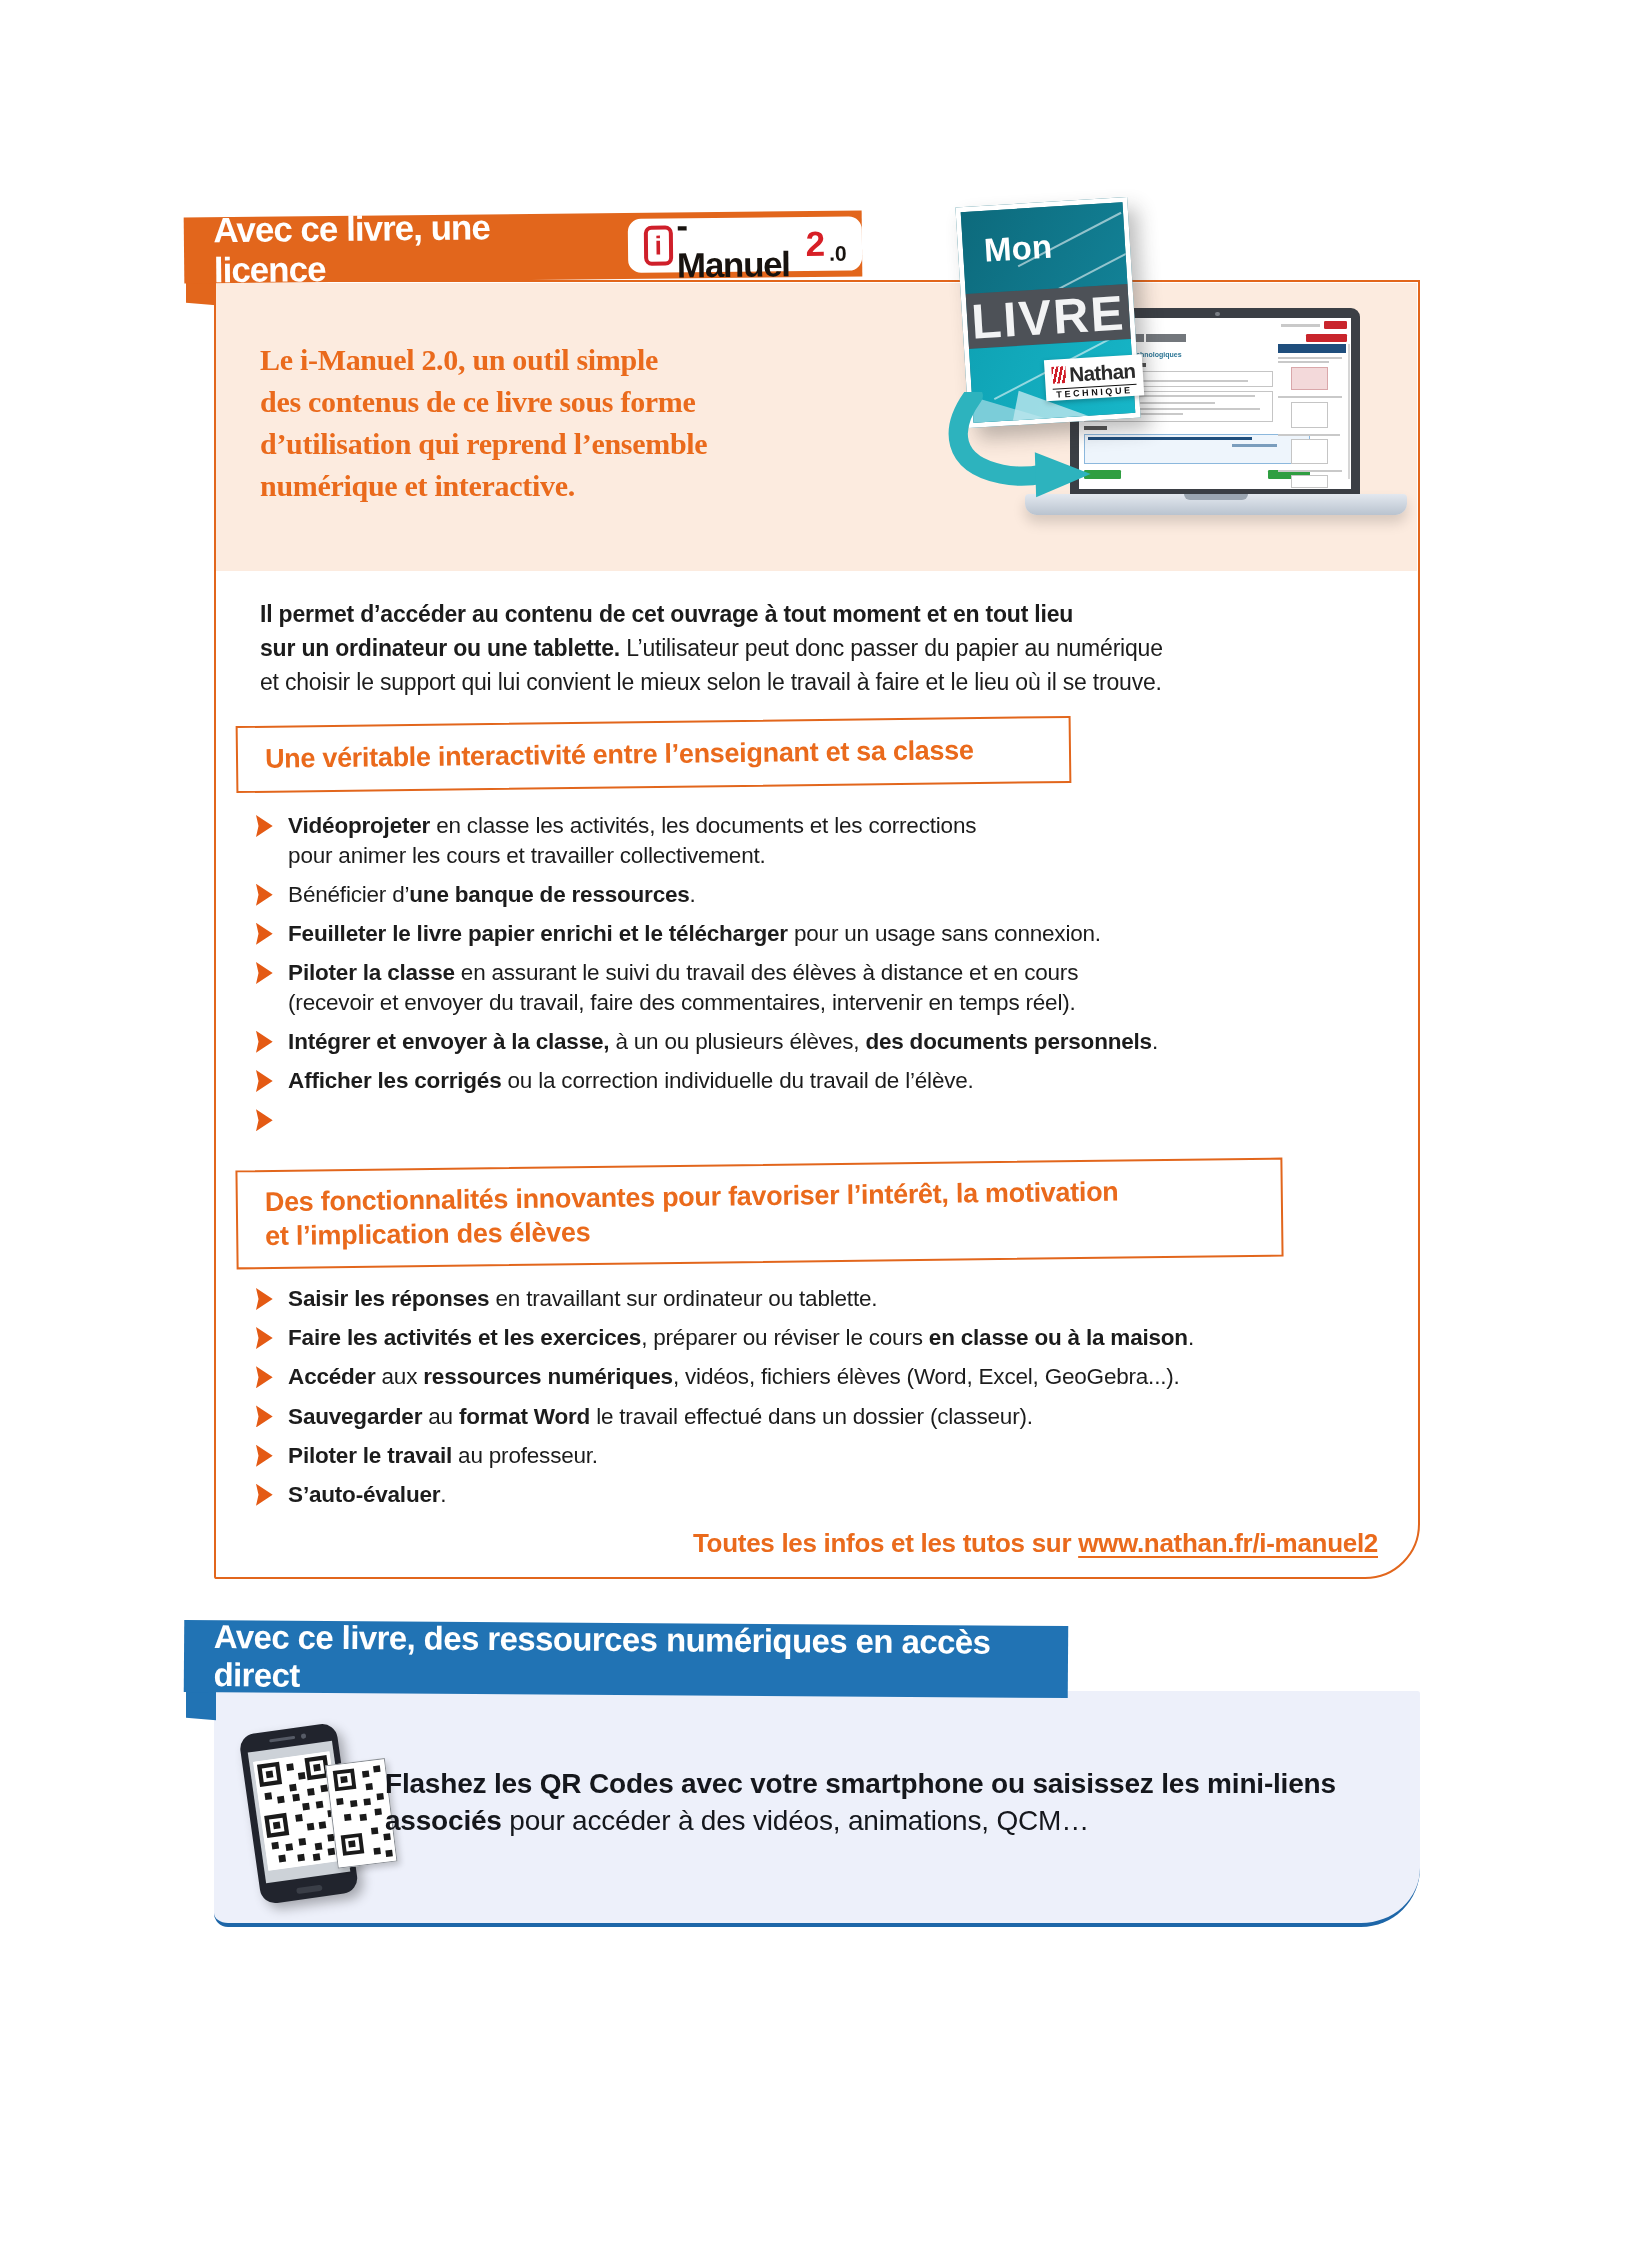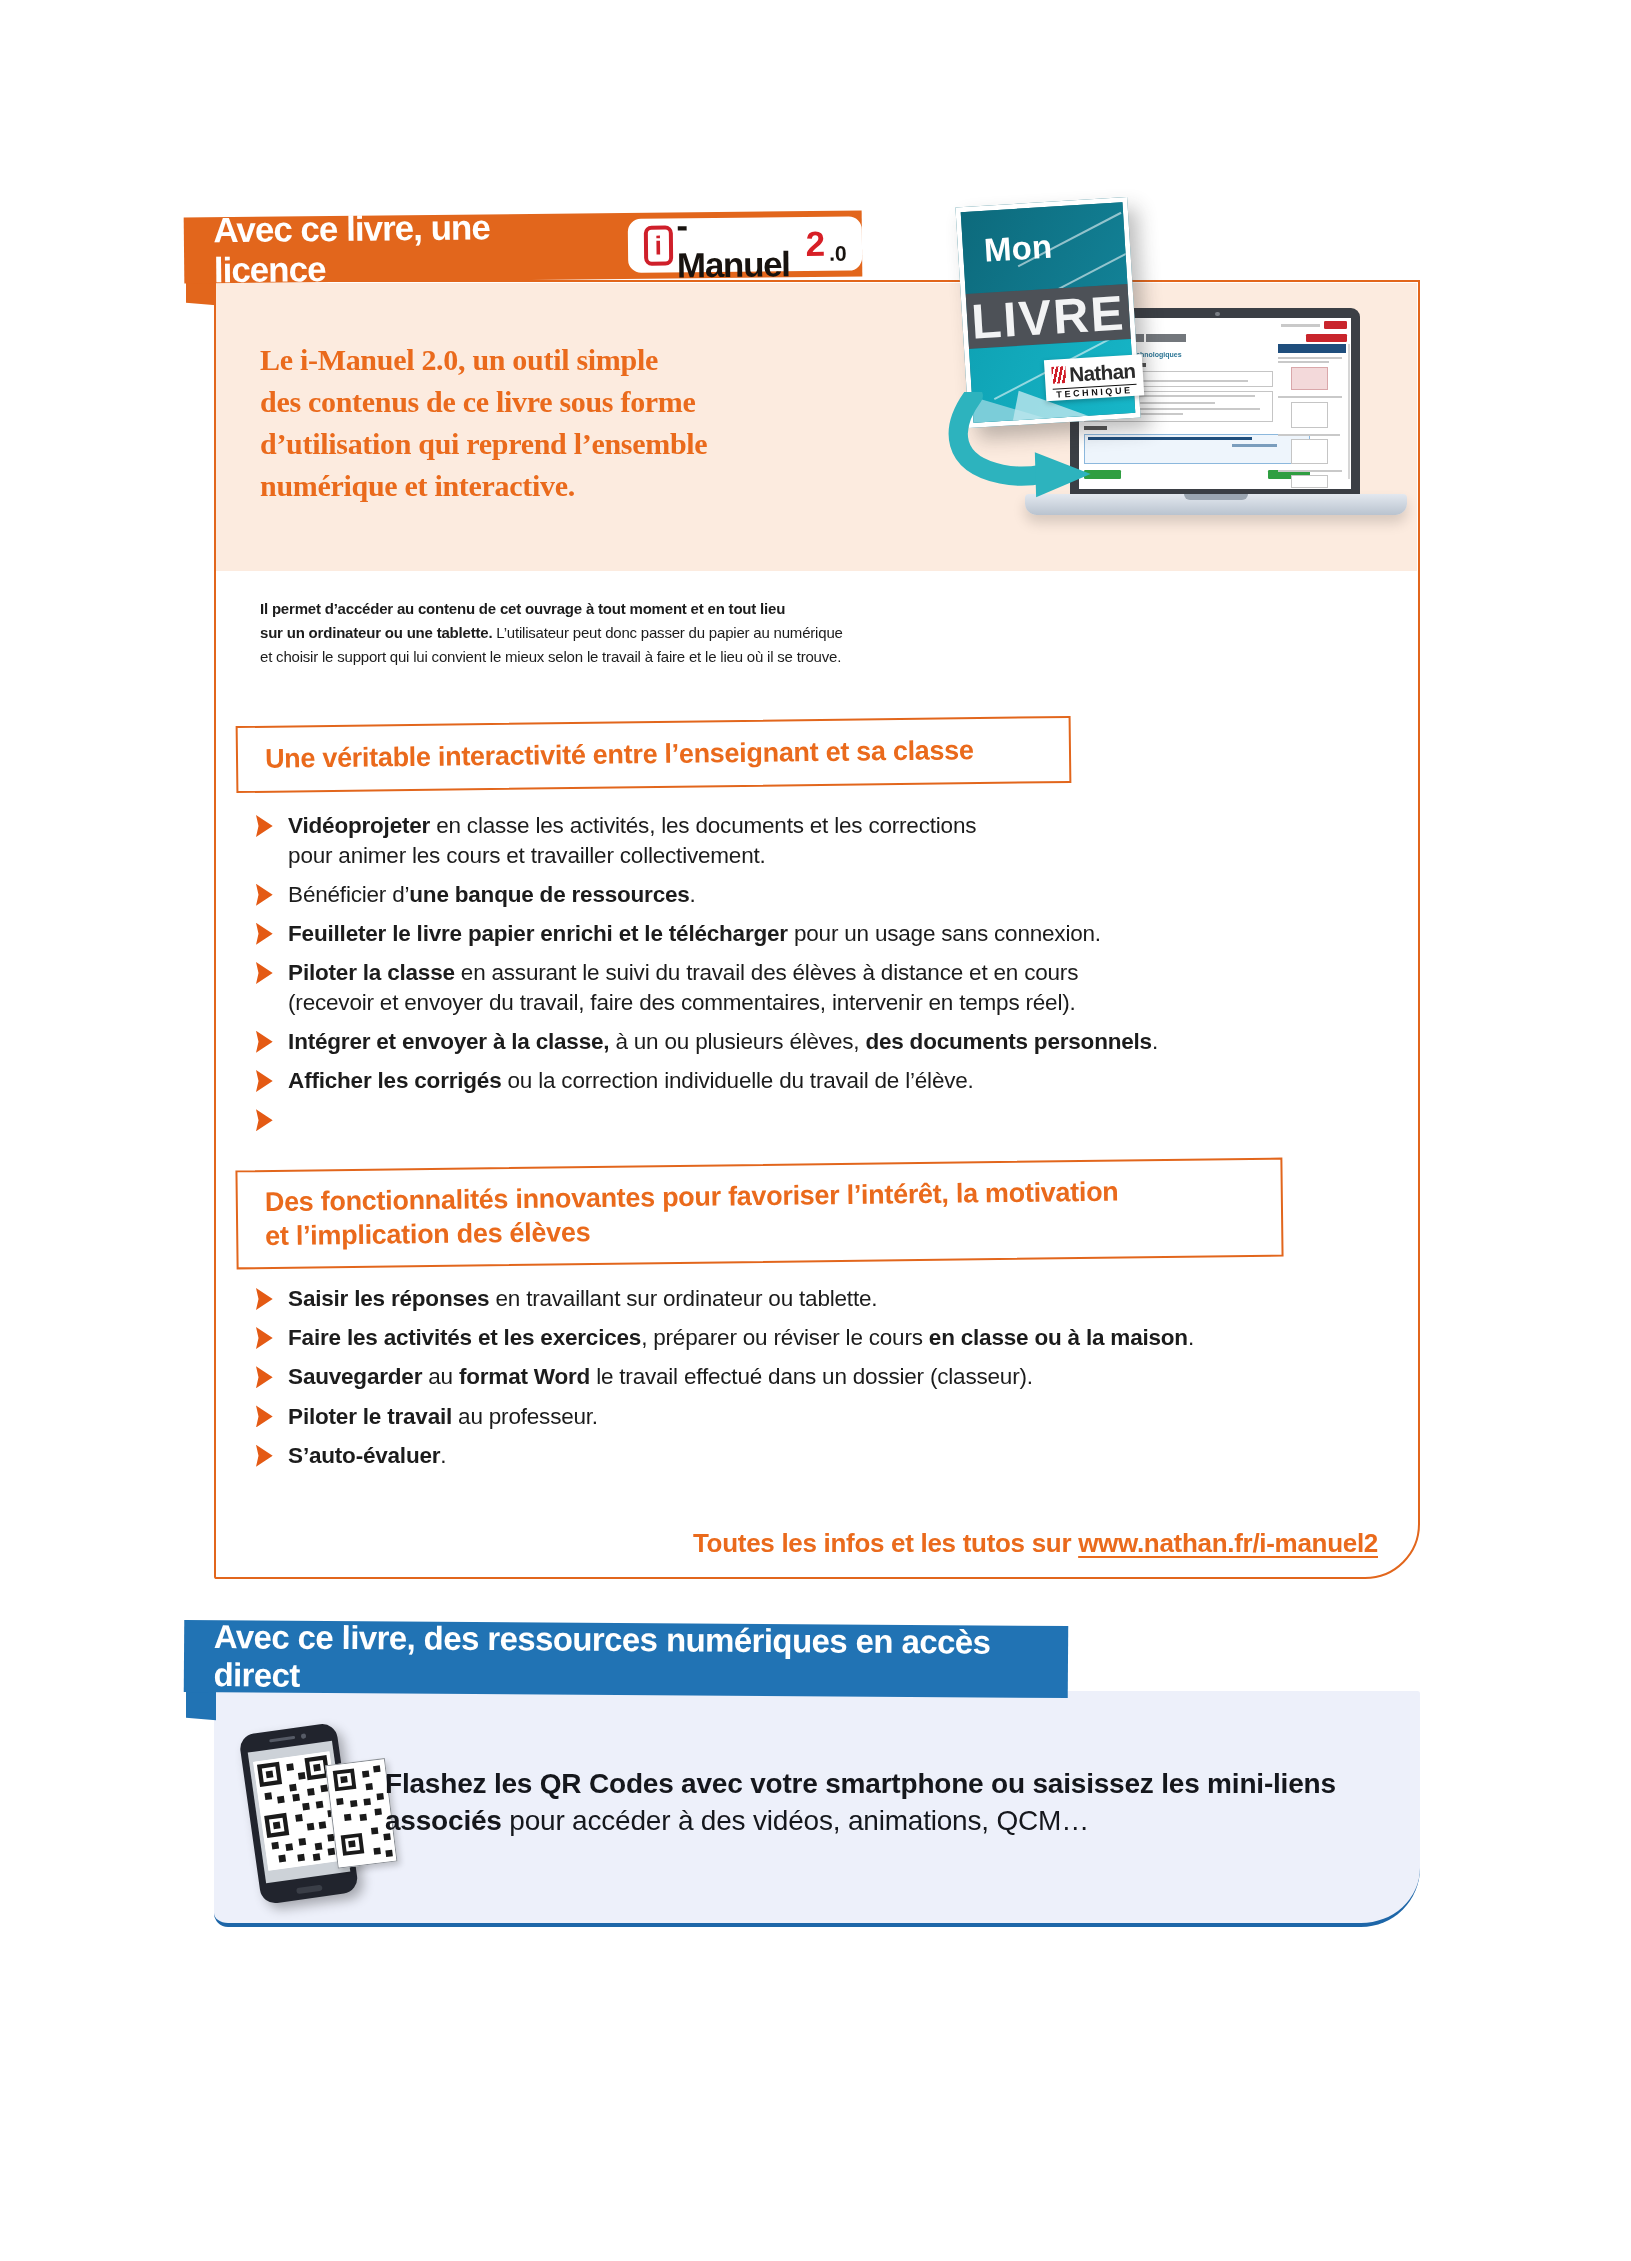--- a/index.html
+++ b/index.html
@@ -27,21 +27,21 @@
 
   
   #main-box { left:214px; top:280px; width:1206px; height:1299px; border:2.6px solid #e2661c;
               border-radius:0 0 55px 2.6px; background:#fff; z-index:1; }
   #peach-band { left:216px; top:283px; width:1201px; height:288px; background:#fcebdf; z-index:1; }
 
   #intro-heading { left:260px; top:339px; z-index:2; color:#ea6a1c; font-weight:bold;
                    font-size:30px; line-height:42px; letter-spacing:-0.3px; }
   #intro-heading .line { display:block;font-family:Liberation Serif, serif; }
 
-  #intro-paragraph { left:260px; top:597px; z-index:2; font-size:15px; line-height:24px;
+  #intro-paragraph { left:260px; top:597px; z-index:2; font-size:23px; line-height:34px;
                      color:#1c1c1c; white-space:pre-line; letter-spacing:-0.2px; }
 
   
   #book { left:962px; top:202px; width:172px; height:221px; z-index:3; transform:rotate(-3.5deg);
           border:5.8px solid #fff; box-shadow:9px 11.6px 19px rgba(40,40,40,.30); background:#0e6b7d; }
   .bk-top { position:absolute; left:0; top:0; width:100%; height:39%;
             background:linear-gradient(120deg,#0d6a7c,#128196); overflow:hidden; }
   .bk-mid { position:absolute; left:0; top:39%; width:100%; height:26%; background:#4d5157;
             display:flex; align-items:center; justify-content:center; }
   .bk-bot { position:absolute; left:0; top:65%; width:100%; height:35%;
@@ -279,20 +279,24 @@
 et l’implication des élèves</span>
   </div>
   <ul class="abs blist" id="list2">
       <li>
         <span class="arrow"></span>
         <span class="li-text"><span class="b">Saisir les réponses</span><span> en travaillant sur ordinateur ou tablette.</span></span>
       </li>
       <li>
         <span class="arrow"></span>
         <span class="li-text"><span class="b">Faire les activités et les exercices</span><span>, préparer ou réviser le cours </span><span class="b">en classe ou à la maison</span><span>.</span></span>
+      </li>
+      <li>
+        <span class="arrow"></span>
+        <span class="li-text"><span class="b">Accéder</span><span> aux </span><span class="b">ressources numériques</span><span>, vidéos, fichiers élèves (Word, Excel, GeoGebra...).</span></span>
       </li>
       <li>
         <span class="arrow"></span>
         <span class="li-text"><span class="b">Sauvegarder</span><span> au </span><span class="b">format Word</span><span> le travail effectué dans un dossier (classeur).</span></span>
       </li>
       <li>
         <span class="arrow"></span>
         <span class="li-text"><span class="b">Piloter le travail</span><span> au professeur.</span></span>
       </li>
       <li>

